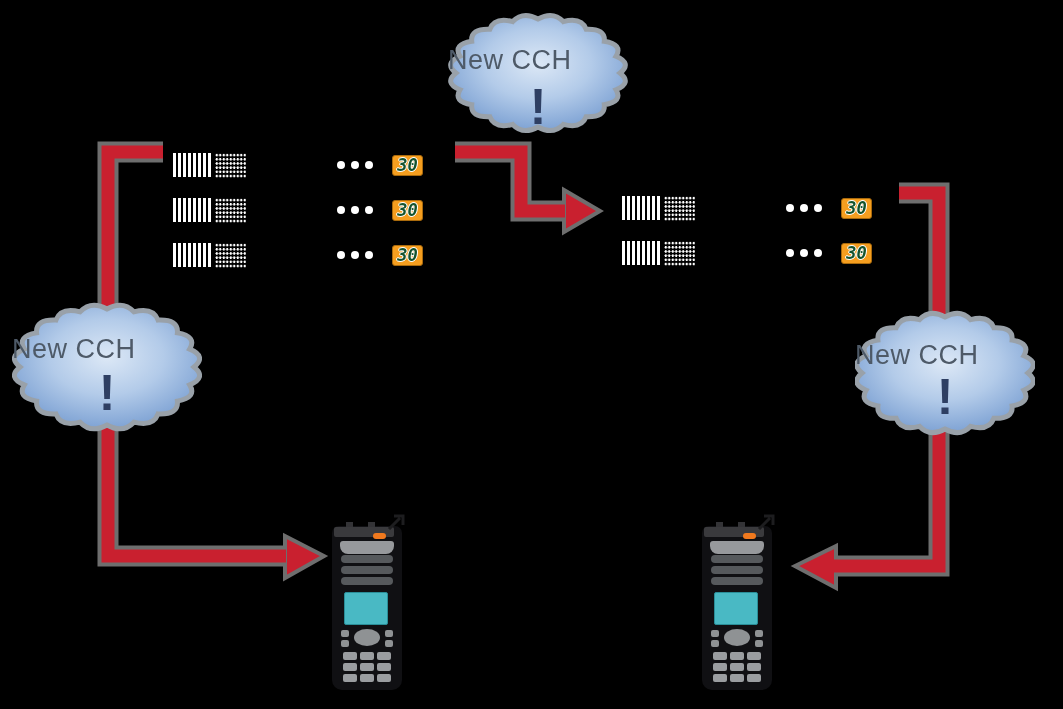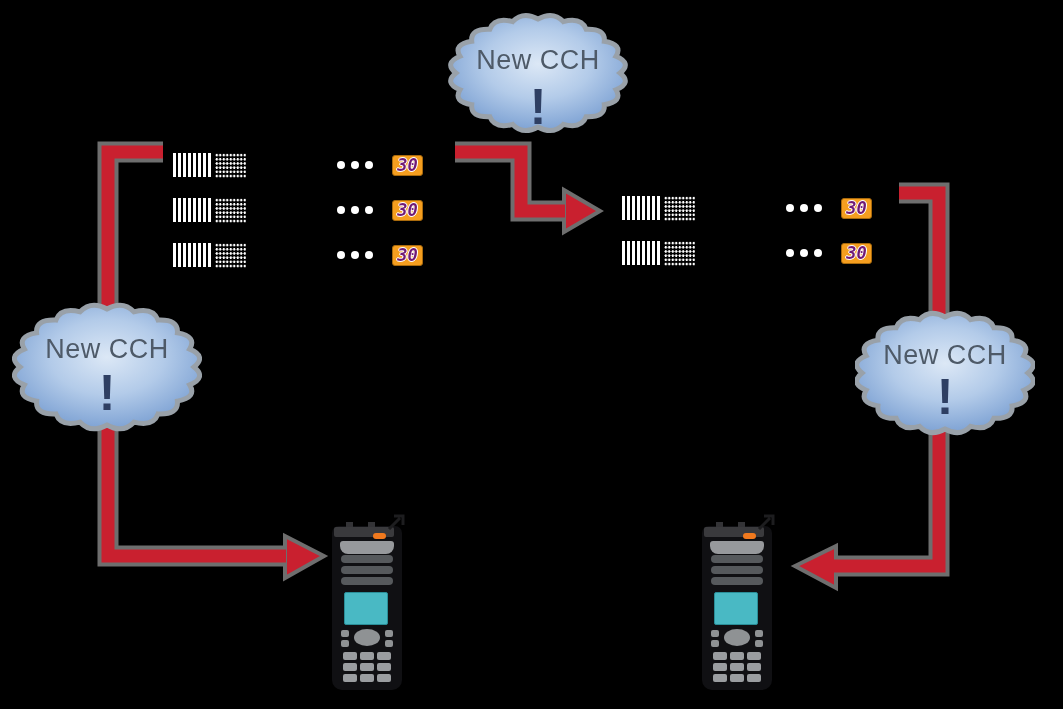--- a/index.html
+++ b/index.html
@@ -9,21 +9,21 @@
   }
   
   #base{position:absolute;left:0;top:0;}
   .a-out{stroke:#6e6e6e;stroke-width:21;fill:none;}
   .a-red{stroke:#c9202f;stroke-width:13;fill:none;}
   .a-head{fill:#c9202f;stroke:#6e6e6e;stroke-width:4;}
   
   .cloud{position:absolute;}
   .cloud svg{position:absolute;left:0;top:0;}
   .cloud-label{
-    position:absolute;left:0;width:100%;text-align:center;
+    position:absolute;left:0;width:100%;text-align:left;
     color:#4e5a68;font-size:27px;letter-spacing:.5px;
   }
   .cloud-mark{
     position:absolute;left:0;width:100%;text-align:center;
     color:#2e3f63;font-size:50px;font-weight:bold;line-height:1;
   }
   #cloud-top{left:448px;top:12px;width:180px;height:122px;}
   #cloud-top .cloud-label{top:33px;}
   #cloud-top .cloud-mark{top:70px;}
   #cloud-left{left:12px;top:302px;width:190px;height:130px;}
@@ -43,21 +43,21 @@
     background-image:radial-gradient(circle,#fff 1.2px,transparent 1.45px);
     background-size:3.5px 4.2px;
   }
   .ellipsis{display:flex;gap:6px;margin-left:91px;}
   .ellipsis i{display:block;width:8px;height:8px;border-radius:50%;background:#fff;}
   .badge{
     width:31px;height:21px;margin-left:19px;box-sizing:border-box;
     background:#f59e1f;border:1px solid #a96a0c;border-radius:3px;
     display:flex;align-items:center;justify-content:center;
     font-family:"DejaVu Sans Mono",monospace;font-style:italic;font-weight:bold;
-    font-size:17px;color:#701a75;
+    font-size:17px;color:#14532d;
     text-shadow:-1px 0 #fff,1px 0 #fff,0 -1px #fff,0 1px #fff;
   }
   #lrow1{left:173px;top:150px;} #lrow2{left:173px;top:195px;} #lrow3{left:173px;top:240px;}
   #rrow1{left:622px;top:193px;} #rrow2{left:622px;top:238px;}
   
   .radio{position:absolute;width:70px;height:176px;}
   .radio *{position:absolute;box-sizing:border-box;}
   .r-body{left:0;top:12px;width:70px;height:164px;background:#101013;border-radius:7px 7px 10px 10px;}
   .r-top{left:2px;top:13px;width:60px;height:10px;background:#3a3a3d;border-radius:2px;}
   .r-notch{width:7px;height:7px;top:8px;background:#333336;}

